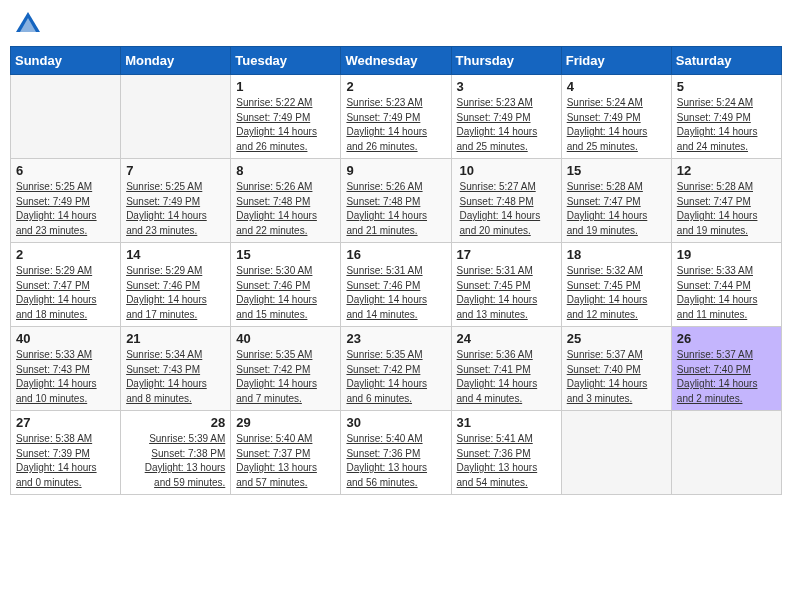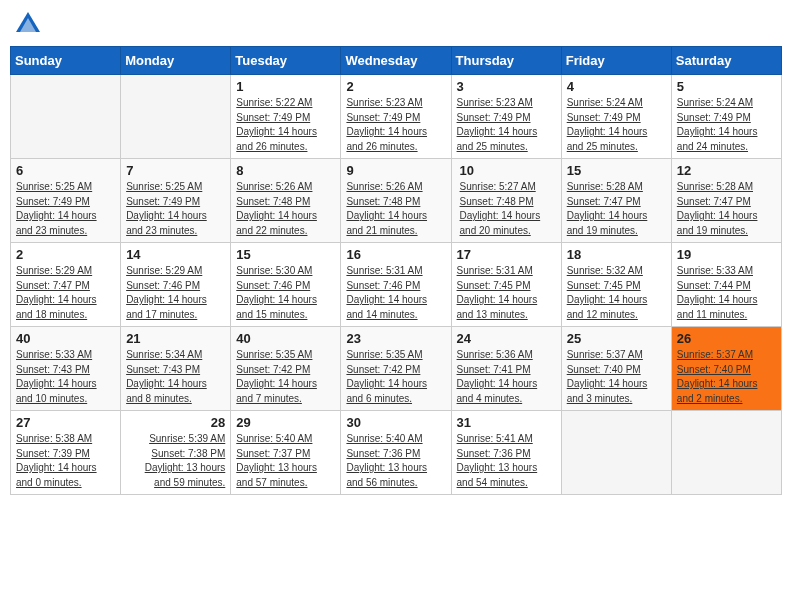--- a/index.html
+++ b/index.html
@@ -225,21 +225,21 @@
           <div class="day-info">Sunrise: 5:35 AM<br>Sunset: 7:42 PM<br>Daylight: 14 hours and 6 minutes.</div>
         </td>
         <td style="background: rgb(249, 249, 249);">
           <div class="day-num">24</div>
           <div class="day-info">Sunrise: 5:36 AM<br>Sunset: 7:41 PM<br>Daylight: 14 hours and 4 minutes.</div>
         </td>
         <td style="background: rgb(249, 249, 249);">
           <div class="day-num">25</div>
           <div class="day-info">Sunrise: 5:37 AM<br>Sunset: 7:40 PM<br>Daylight: 14 hours and 3 minutes.</div>
         </td>
-        <td style="background: #f97316;">
+        <td style="background: #c4b5fd;">
           <div class="day-num">26</div>
           <div class="day-info">Sunrise: 5:37 AM<br>Sunset: 7:40 PM<br>Daylight: 14 hours and 2 minutes.</div>
         </td>
       </tr>
       <tr style="background: rgb(255, 255, 255);">
         <td style="background: rgb(255, 255, 255);">
           <div class="day-num">27</div>
           <div class="day-info">Sunrise: 5:38 AM<br>Sunset: 7:39 PM<br>Daylight: 14 hours and 0 minutes.</div>
         </td>
         <td style="background: rgb(255, 255, 255); text-align: right;">

